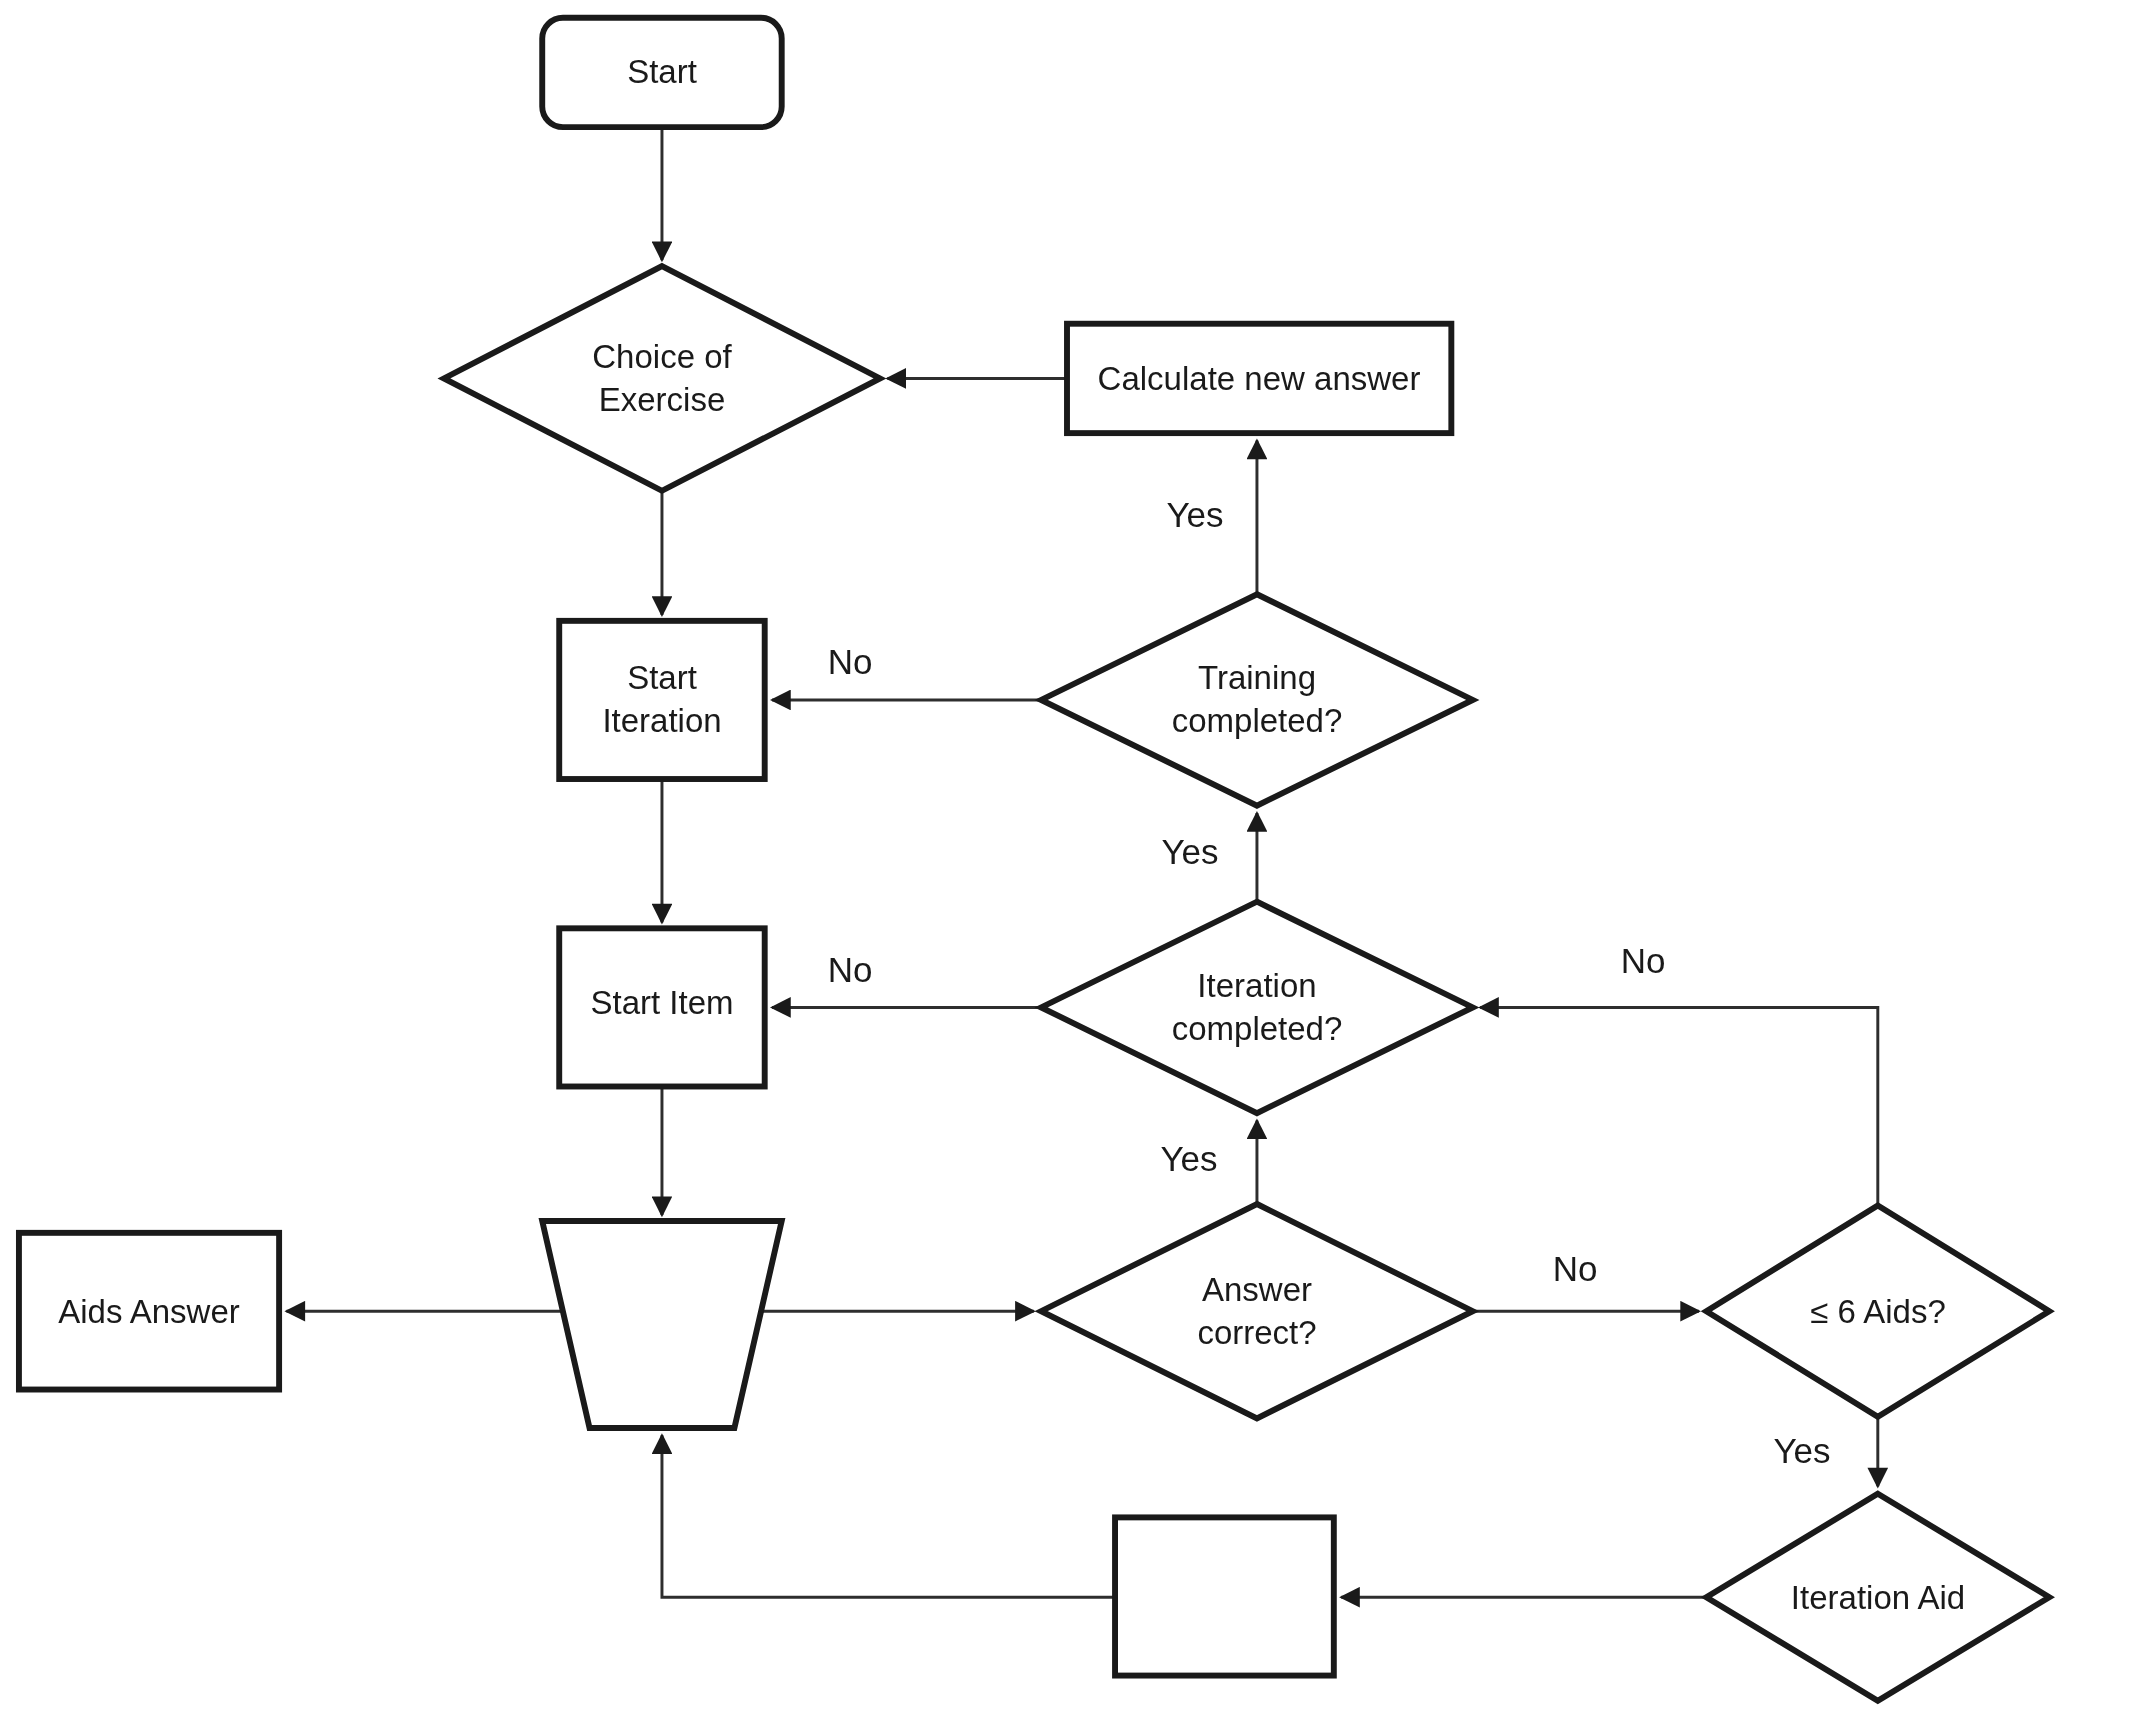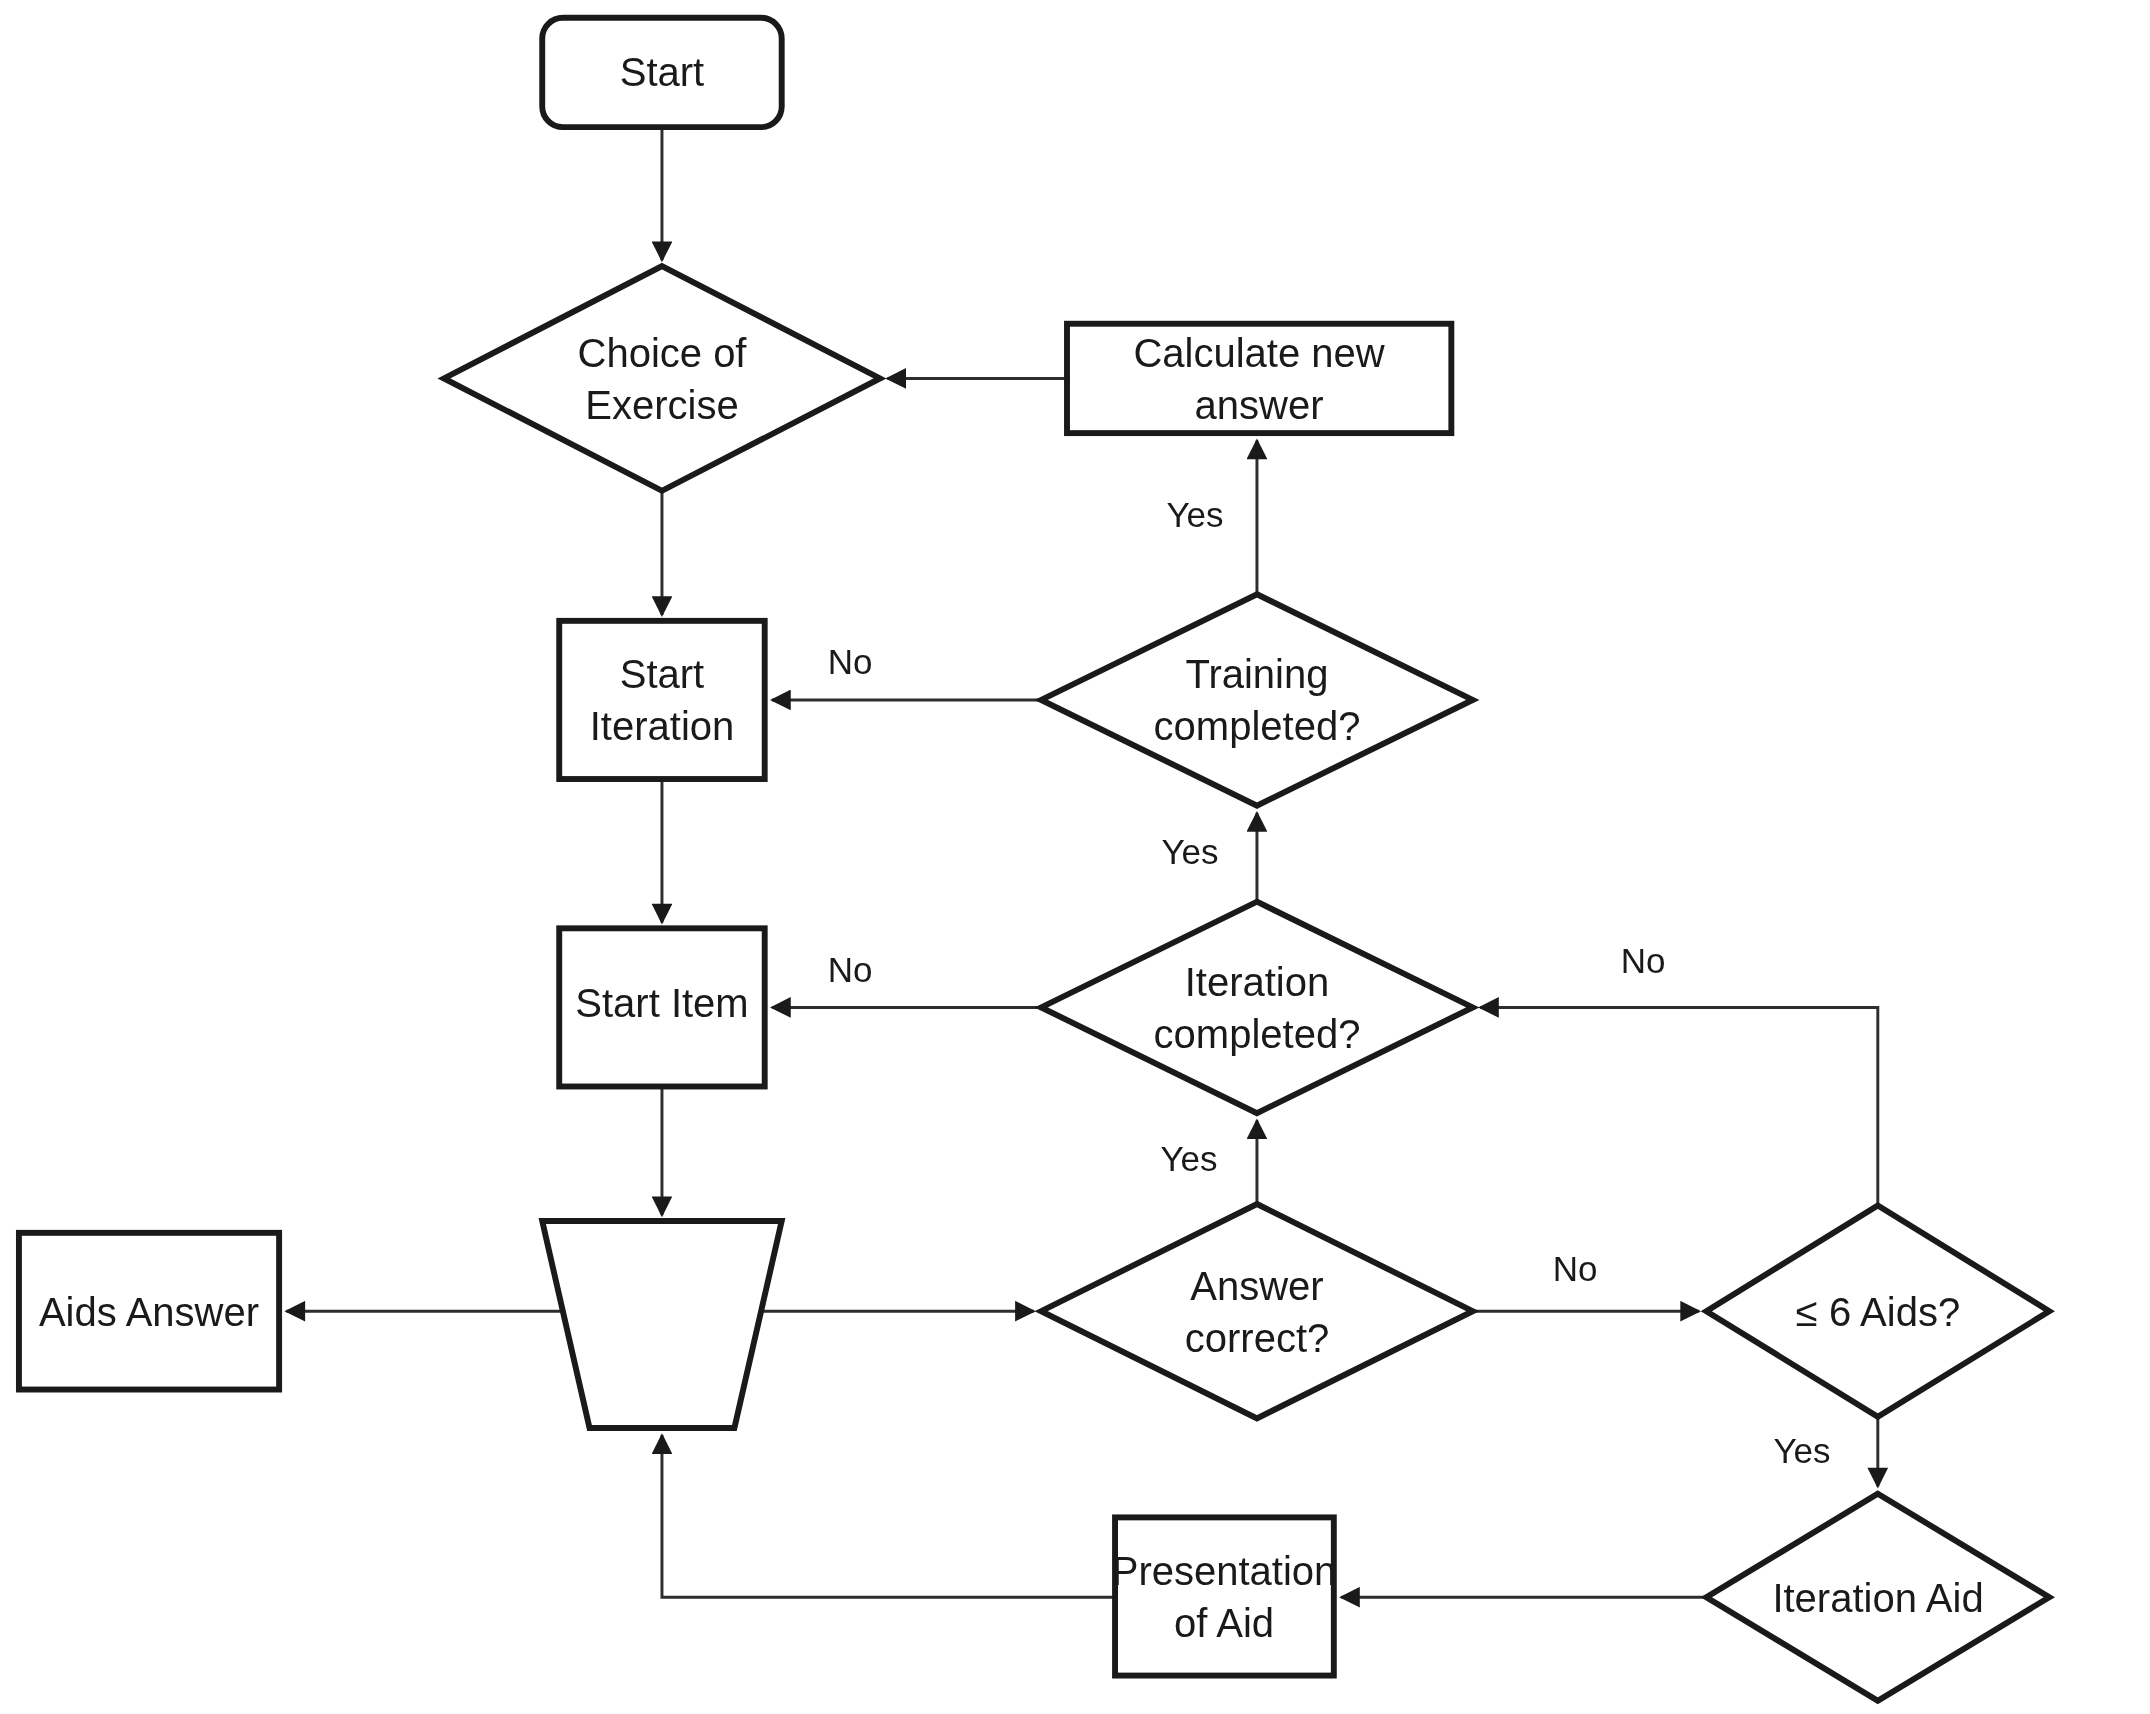--- a/index.html
+++ b/index.html
@@ -17,21 +17,21 @@
   #shape-layer {
     position: absolute; left: 0; top: 0;
   }
   .node-label {
     position: absolute;
     display: flex;
     align-items: center;
     justify-content: center;
     text-align: center;
     white-space: pre-line;
-    font-size: 40px;
+    font-size: 33px;
     line-height: 1.3;
     color: #1a1a1a;
     left: calc(var(--cx) - var(--w) / 2);
     top:  calc(var(--cy) - var(--h) / 2);
     width: var(--w);
     height: var(--h);
     pointer-events: none;
   }
   .edge-label {
     position: absolute;
@@ -106,22 +106,20 @@
   <div class="node-label" style="--cx:1257px; --cy:700px;  --w:311px; --h:126px">Training
 completed?</div>
   <div class="node-label" style="--cx:662px;  --cy:1003px; --w:207px; --h:126px">Start Item</div>
   <div class="node-label" style="--cx:1257px; --cy:1008px; --w:311px; --h:126px">Iteration
 completed?</div>
   <div class="node-label" style="--cx:149px;  --cy:1312px; --w:251px; --h:104px">Aids Answer</div>
   <div class="node-label" style="--cx:1257px; --cy:1312px; --w:311px; --h:126px">Answer
 correct?</div>
   <div class="node-label" style="--cx:1878px; --cy:1312px; --w:311px; --h:104px">≤ 6 Aids?</div>
   <div class="node-label" style="--cx:1878px; --cy:1598px; --w:325px; --h:104px">Iteration Aid</div>
-  <div class="node-label" style="--cx:1224px; --cy:1597px; --w:214px; --h:126px">Presentation
-of Aid</div>
 
   <div class="edge-label" style="--cx:1195px; --cy:515px">Yes</div>
   <div class="edge-label" style="--cx:850px; --cy:662px">No</div>
   <div class="edge-label" style="--cx:1190px; --cy:852px">Yes</div>
   <div class="edge-label" style="--cx:850px; --cy:970px">No</div>
   <div class="edge-label" style="--cx:1643px; --cy:961px">No</div>
   <div class="edge-label" style="--cx:1189px; --cy:1159px">Yes</div>
   <div class="edge-label" style="--cx:1575px; --cy:1269px">No</div>
   <div class="edge-label" style="--cx:1802px; --cy:1451px">Yes</div>
 

